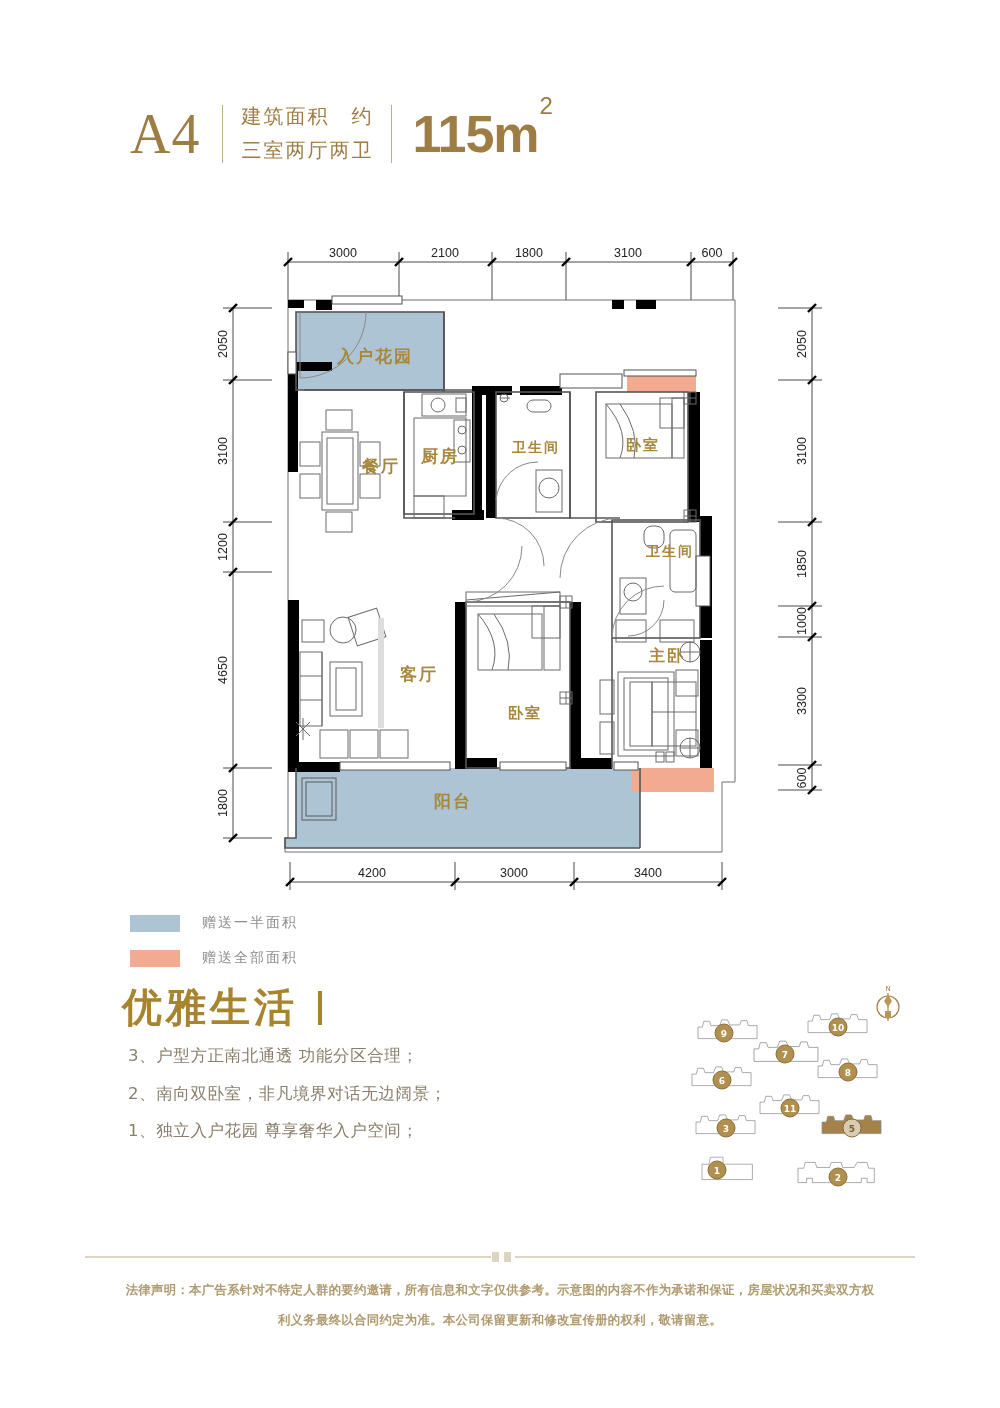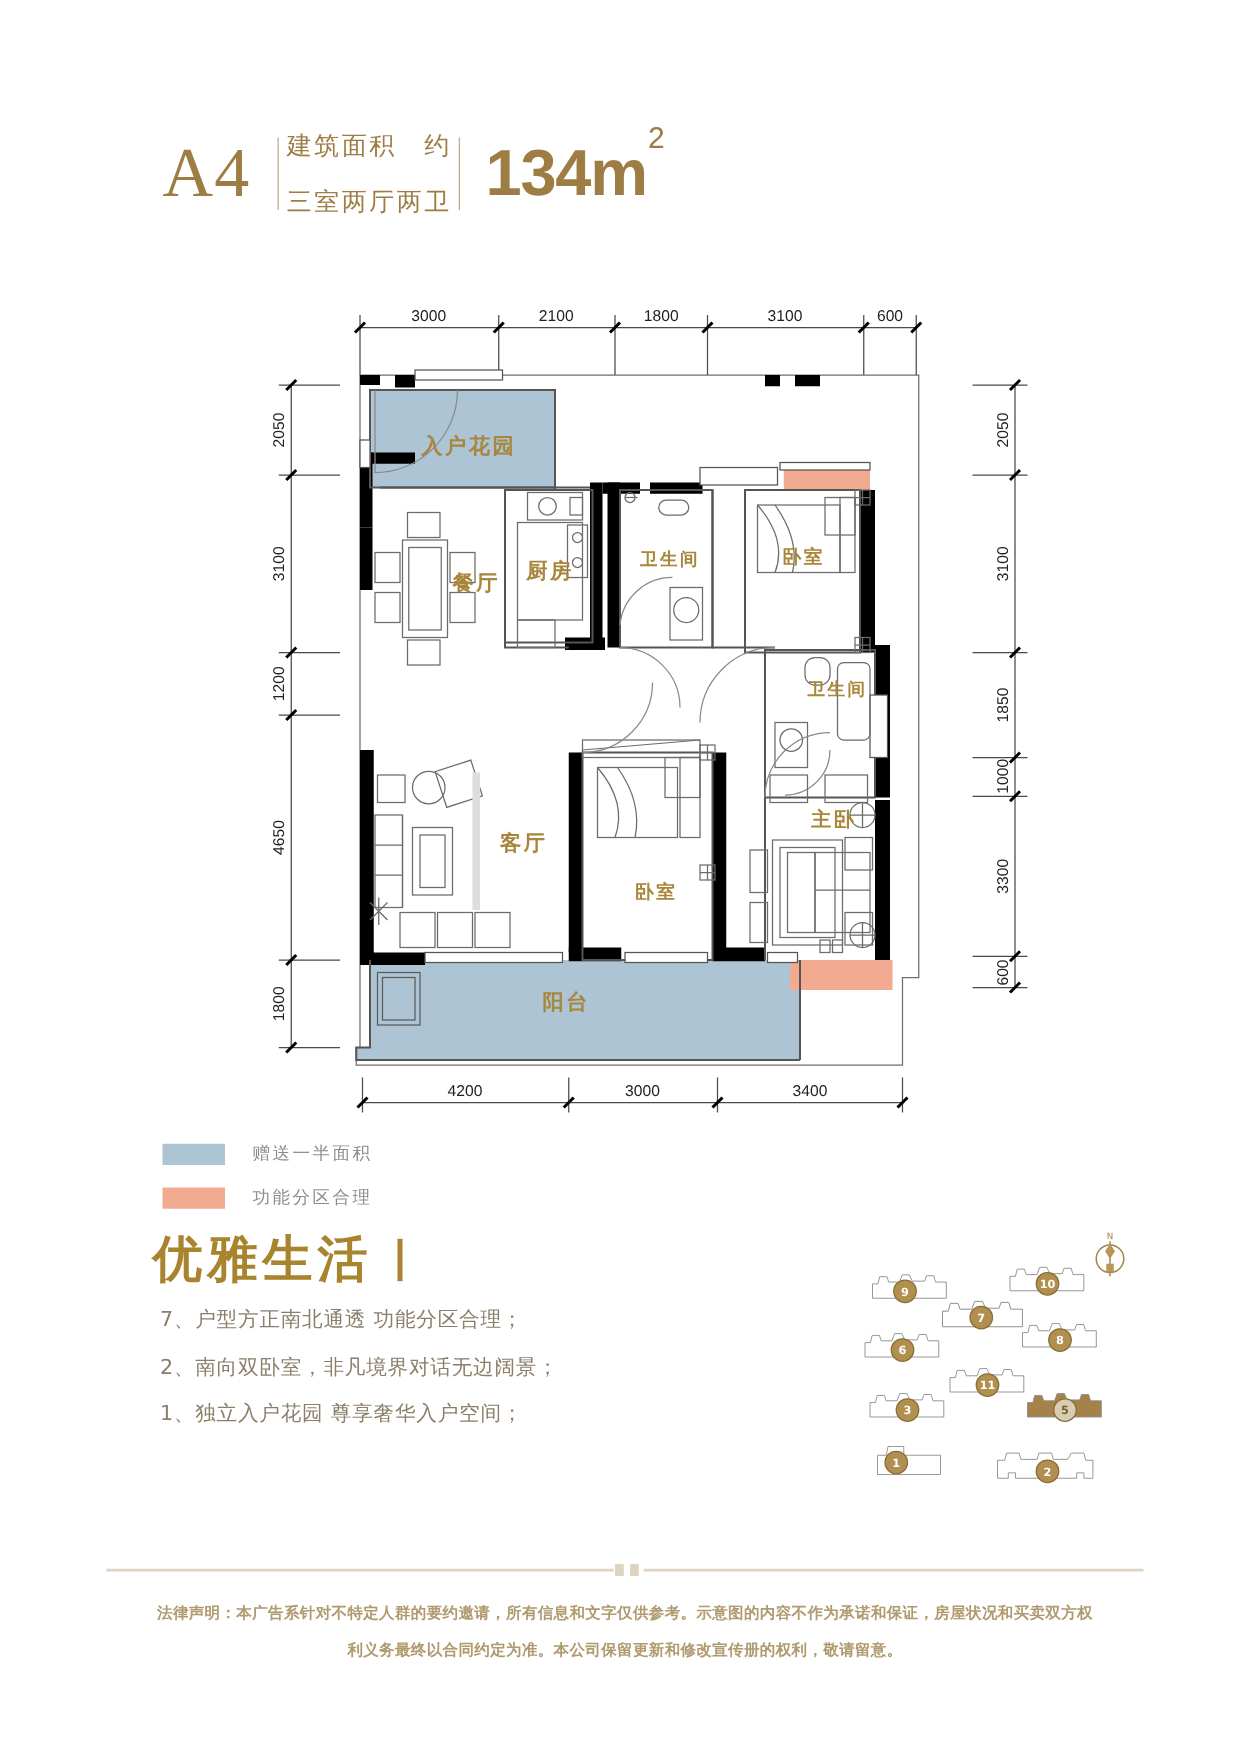--- a/index.html
+++ b/index.html
@@ -8,21 +8,21 @@
     font-family:"Liberation Sans","DejaVu Sans",sans-serif;
     color:#2b2b2b;position:relative;overflow:hidden;
   }
   .page{position:absolute;inset:0;}
 
   
   .header{position:absolute;left:130px;top:105px;display:flex;align-items:center;}
   .h-code{font-family:"Liberation Serif","DejaVu Serif",serif;font-size:56px;color:#9e7d45;
           letter-spacing:1px;line-height:1;padding-right:22px;font-weight:400;}
   .h-sep{width:1px;height:58px;background:#c3ab83;}
-  .h-mid{padding:0 6px;display:flex;flex-direction:column;justify-content:center;gap:21px;}
+  .h-mid{padding:0 18px;display:flex;flex-direction:column;justify-content:center;gap:10px;}
   .h-mid span{font-size:20px;color:#9e7d45;letter-spacing:2px;line-height:1.18;
               font-family:"DejaVu Serif",serif;}
   .h-area{font-size:52px;color:#9e7d45;font-weight:700;padding-left:20px;line-height:1;
           position:relative;letter-spacing:-1px;}
   .h-area sup{font-size:24px;font-weight:400;position:relative;top:-20px;left:1px;}
 
   
   .plan{position:absolute;left:0;top:0;width:840px;height:900px;}
   .plan svg{display:block;}
 
@@ -64,21 +64,21 @@
 <div class="page">
 
   <div class="header">
     <div class="h-code">A4</div>
     <div class="h-sep"></div>
     <div class="h-mid">
       <span>建筑面积　约</span>
       <span>三室两厅两卫</span>
     </div>
     <div class="h-sep"></div>
-    <div class="h-area"><span>134m</span><sup>2</sup></div>
+    <div class="h-area"><span>115m</span><sup>2</sup></div>
   </div>
 
   <div class="plan">
   <svg width="1000" height="900" viewBox="0 0 1000 900" xmlns="http://www.w3.org/2000/svg">
     <defs>
       <g id="tick">
             <path d="M-4,4 L4,-4" stroke="#000" stroke-width="2.4"></path>
           </g>
     </defs>
 
@@ -378,31 +378,31 @@
   </svg>
   </div>
 
   <div class="legend">
     <div class="legend-row">
       <div class="sw sw-blue"></div>
       <div class="legend-label">赠送一半面积</div>
     </div>
     <div class="legend-row">
       <div class="sw sw-orange"></div>
-      <div class="legend-label">功能分区合理</div>
+      <div class="legend-label">赠送全部面积</div>
     </div>
   </div>
 
   <div class="feat-title">
     <div class="t">优雅生活</div>
     <div class="bar"></div>
   </div>
 
   <div class="feat-list">
-    <div class="feat-item">7、户型方正南北通透 功能分区合理；</div>
+    <div class="feat-item">3、户型方正南北通透 功能分区合理；</div>
     <div class="feat-item">2、南向双卧室，非凡境界对话无边阔景；</div>
     <div class="feat-item">1、独立入户花园 尊享奢华入户空间；</div>
   </div>
 
   <div class="siteplan">
     <svg width="240" height="215" viewBox="0 0 240 215" xmlns="http://www.w3.org/2000/svg">
       <defs>
         <path id="bshape" d="M0,14 L6,14 L8,6 L16,6 L18,12 L30,12 L33,4 L41,4 L44,11 L58,11 L60,5 L68,5 L70,12 L82,12 L82,30 L0,30 Z"></path>
       </defs>
       <g stroke="#8c8c8c" stroke-width="1" fill="#ffffff">

